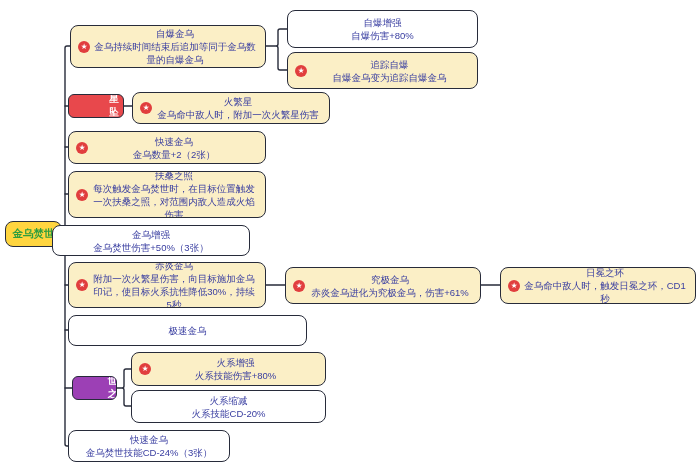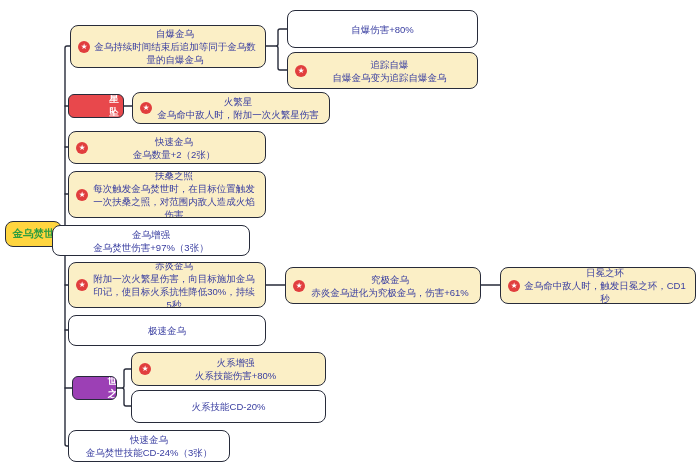--- a/index.html
+++ b/index.html
@@ -61,20 +61,21 @@
     <span>金乌焚世</span>
   </div>
 
   <div class="node yellow has-icon" style="left:70px;top:25px;width:196px;height:43px">
     <span class="marker">★</span>
     <div class="title">自爆金乌</div>
     <div class="body">金乌持续时间结束后追加等同于金乌数量的自爆金乌</div>
   </div>
 
   <div class="node white" style="left:287px;top:10px;width:191px;height:38px">
+    <div class="title">自爆增强</div>
     <div class="body">自爆伤害+80%</div>
   </div>
 
   <div class="node yellow has-icon" style="left:287px;top:52px;width:191px;height:37px">
     <span class="marker">★</span>
     <div class="title">追踪自爆</div>
     <div class="body">自爆金乌变为追踪自爆金乌</div>
   </div>
 
   <div class="label-node red" style="left:68px;top:94px;width:56px;height:24px">
@@ -94,56 +95,57 @@
   </div>
 
   <div class="node yellow has-icon" style="left:68px;top:171px;width:198px;height:47px">
     <span class="marker">★</span>
     <div class="title">扶桑之照</div>
     <div class="body">每次触发金乌焚世时，在目标位置触发一次扶桑之照，对范围内敌人造成火焰伤害</div>
   </div>
 
   <div class="node white" style="left:52px;top:225px;width:198px;height:31px">
     <div class="title">金乌增强</div>
-    <div class="body">金乌焚世伤害+97%（3张）</div>
+    <div class="body">金乌焚世伤害+50%（3张）</div>
   </div>
 
   <div class="node yellow has-icon" style="left:68px;top:262px;width:198px;height:46px">
     <span class="marker">★</span>
     <div class="title">赤炎金乌</div>
     <div class="body">附加一次火繁星伤害，向目标施加金乌印记，使目标火系抗性降低30%，持续5秒</div>
   </div>
 
   <div class="node yellow has-icon" style="left:285px;top:267px;width:196px;height:37px">
     <span class="marker">★</span>
     <div class="title">究极金乌</div>
     <div class="body">赤炎金乌进化为究极金乌，伤害+61%</div>
   </div>
 
   <div class="node yellow has-icon" style="left:500px;top:267px;width:196px;height:37px">
     <span class="marker">★</span>
     <div class="title">日冕之环</div>
     <div class="body">金乌命中敌人时，触发日冕之环，CD1秒</div>
   </div>
 
-  <div class="node white" style="left:68px;top:315px;width:198px;height:31px">
+  <div class="node white" style="left:68px;top:315px;width:239px;height:31px">
     <div class="title">极速金乌</div>
   </div>
 
   <div class="label-node purple" style="left:72px;top:376px;width:45px;height:24px">
     <span>末世之焰</span>
   </div>
 
   <div class="node yellow has-icon" style="left:131px;top:352px;width:195px;height:34px">
     <span class="marker">★</span>
     <div class="title">火系增强</div>
     <div class="body">火系技能伤害+80%</div>
   </div>
 
   <div class="node white" style="left:131px;top:390px;width:195px;height:33px">
+    <div class="title">火系缩减</div>
     <div class="body">火系技能CD-20%</div>
   </div>
 
   <div class="node white" style="left:68px;top:430px;width:162px;height:32px">
     <div class="title">快速金乌</div>
     <div class="body">金乌焚世技能CD-24%（3张）</div>
   </div>
 
 </div>
 

